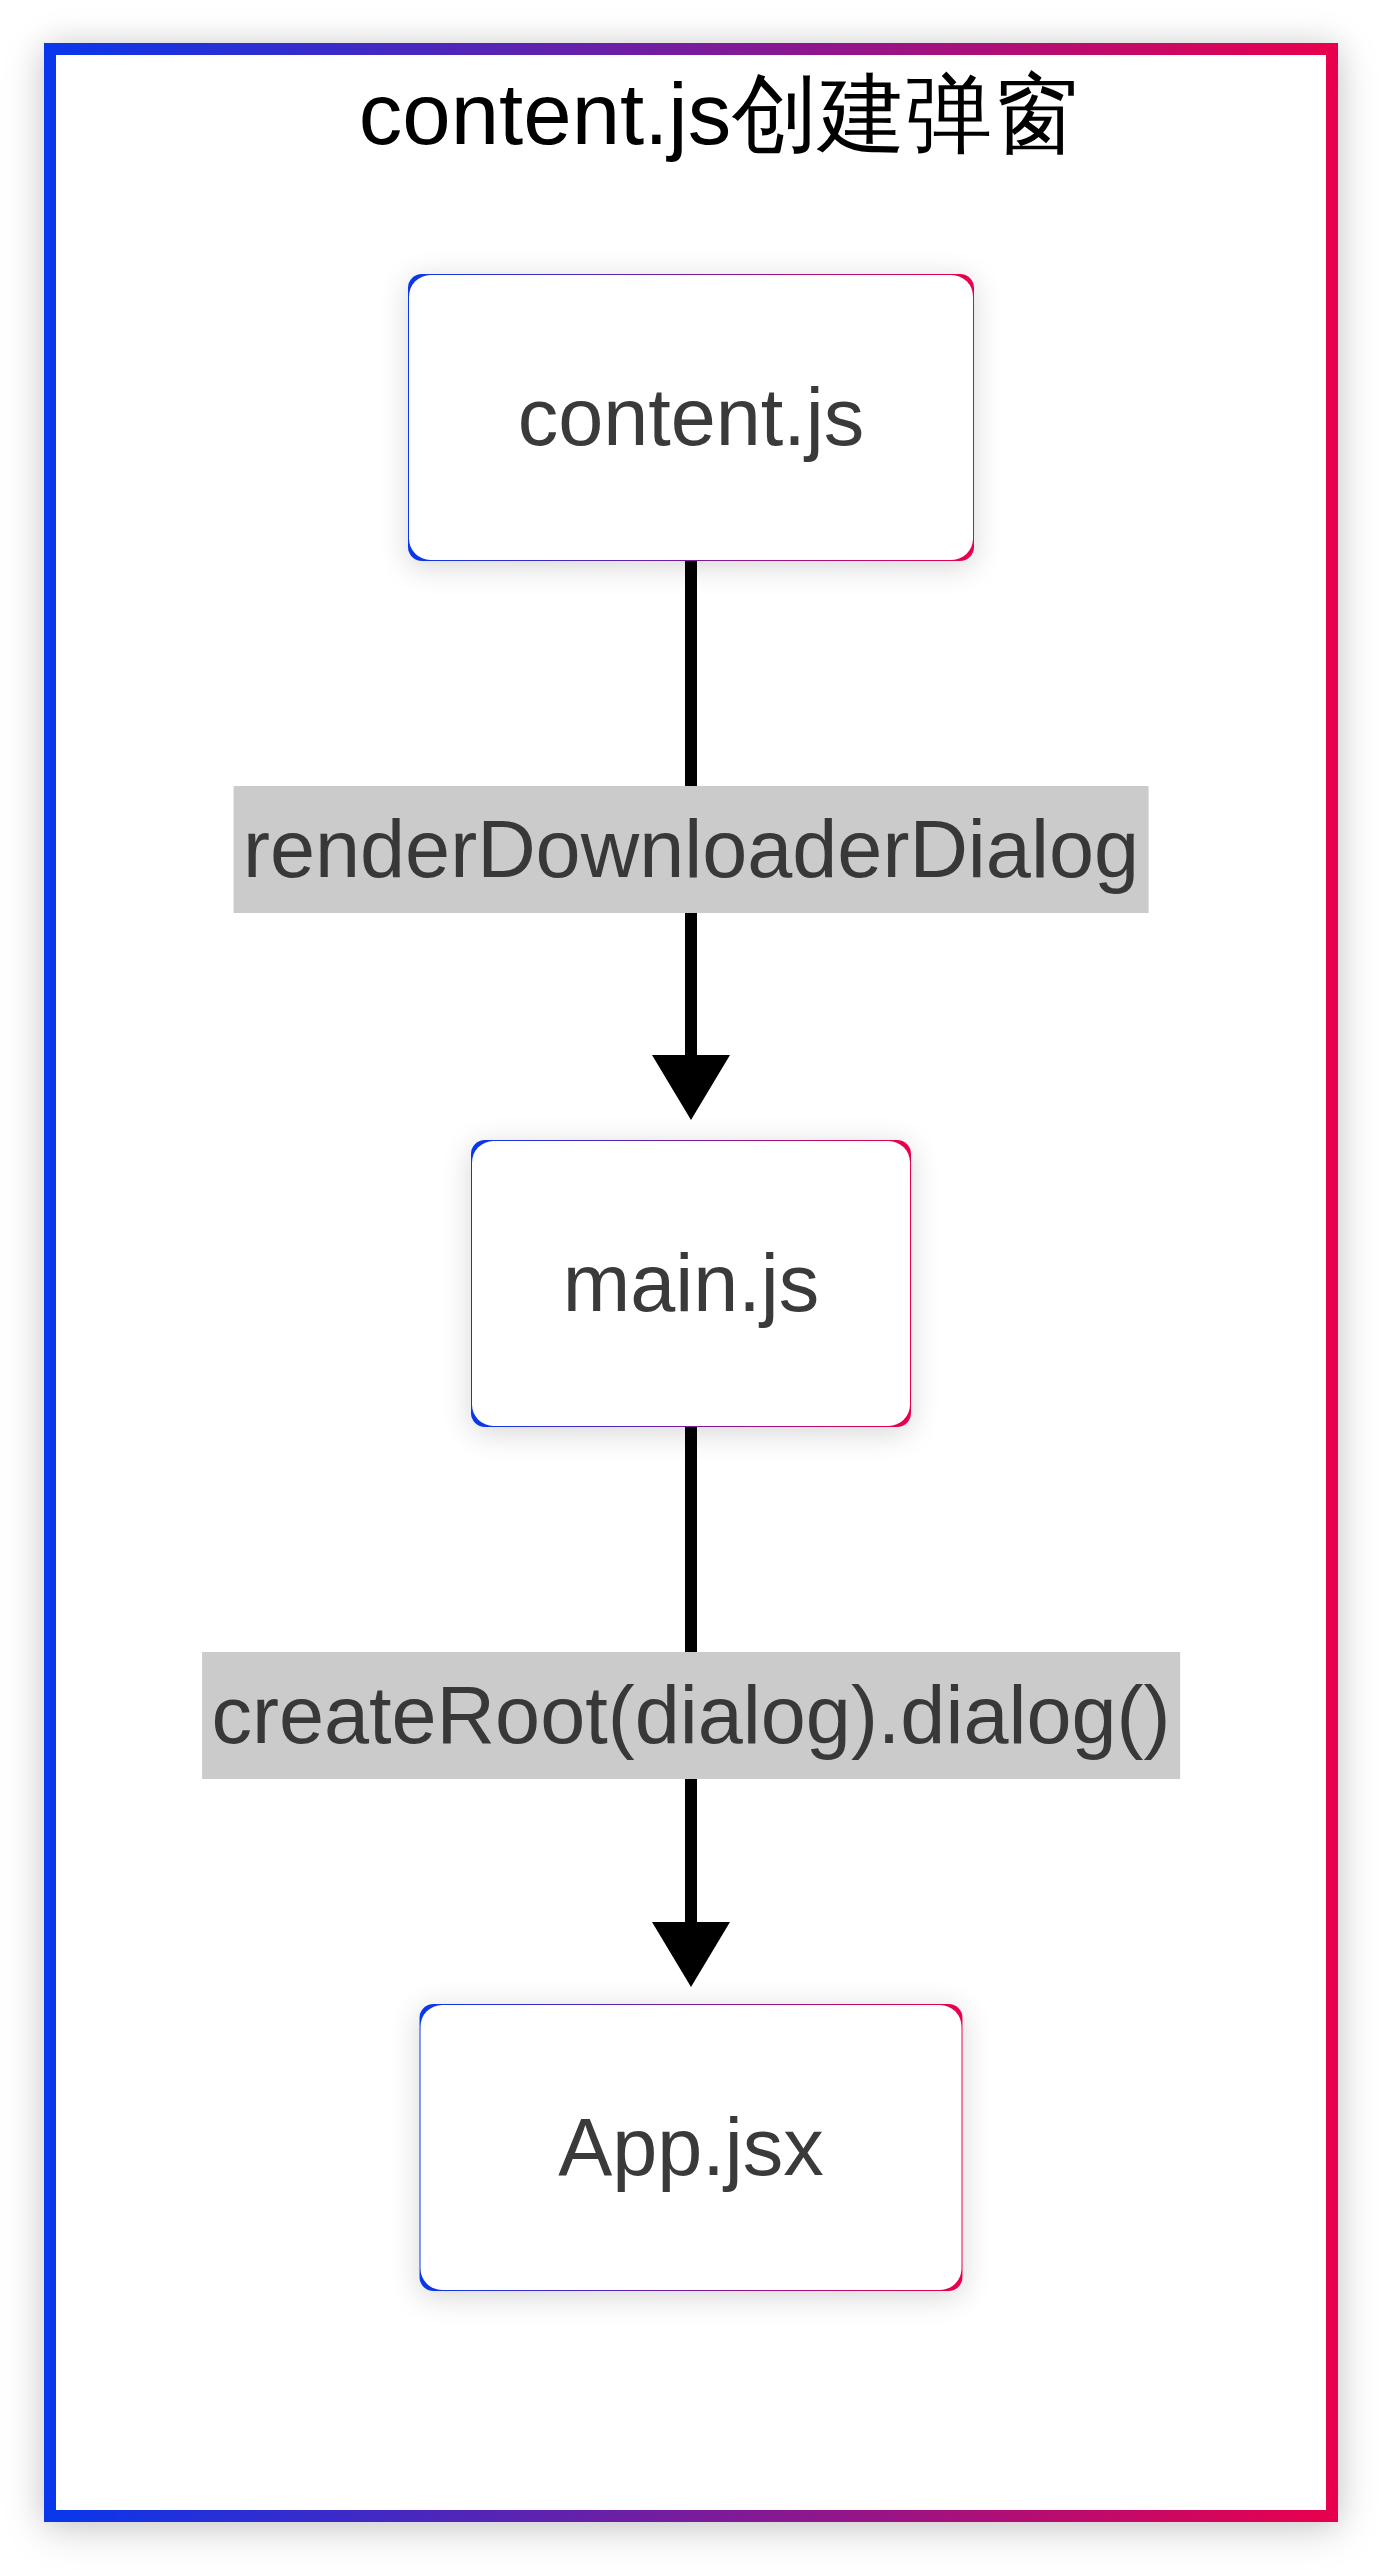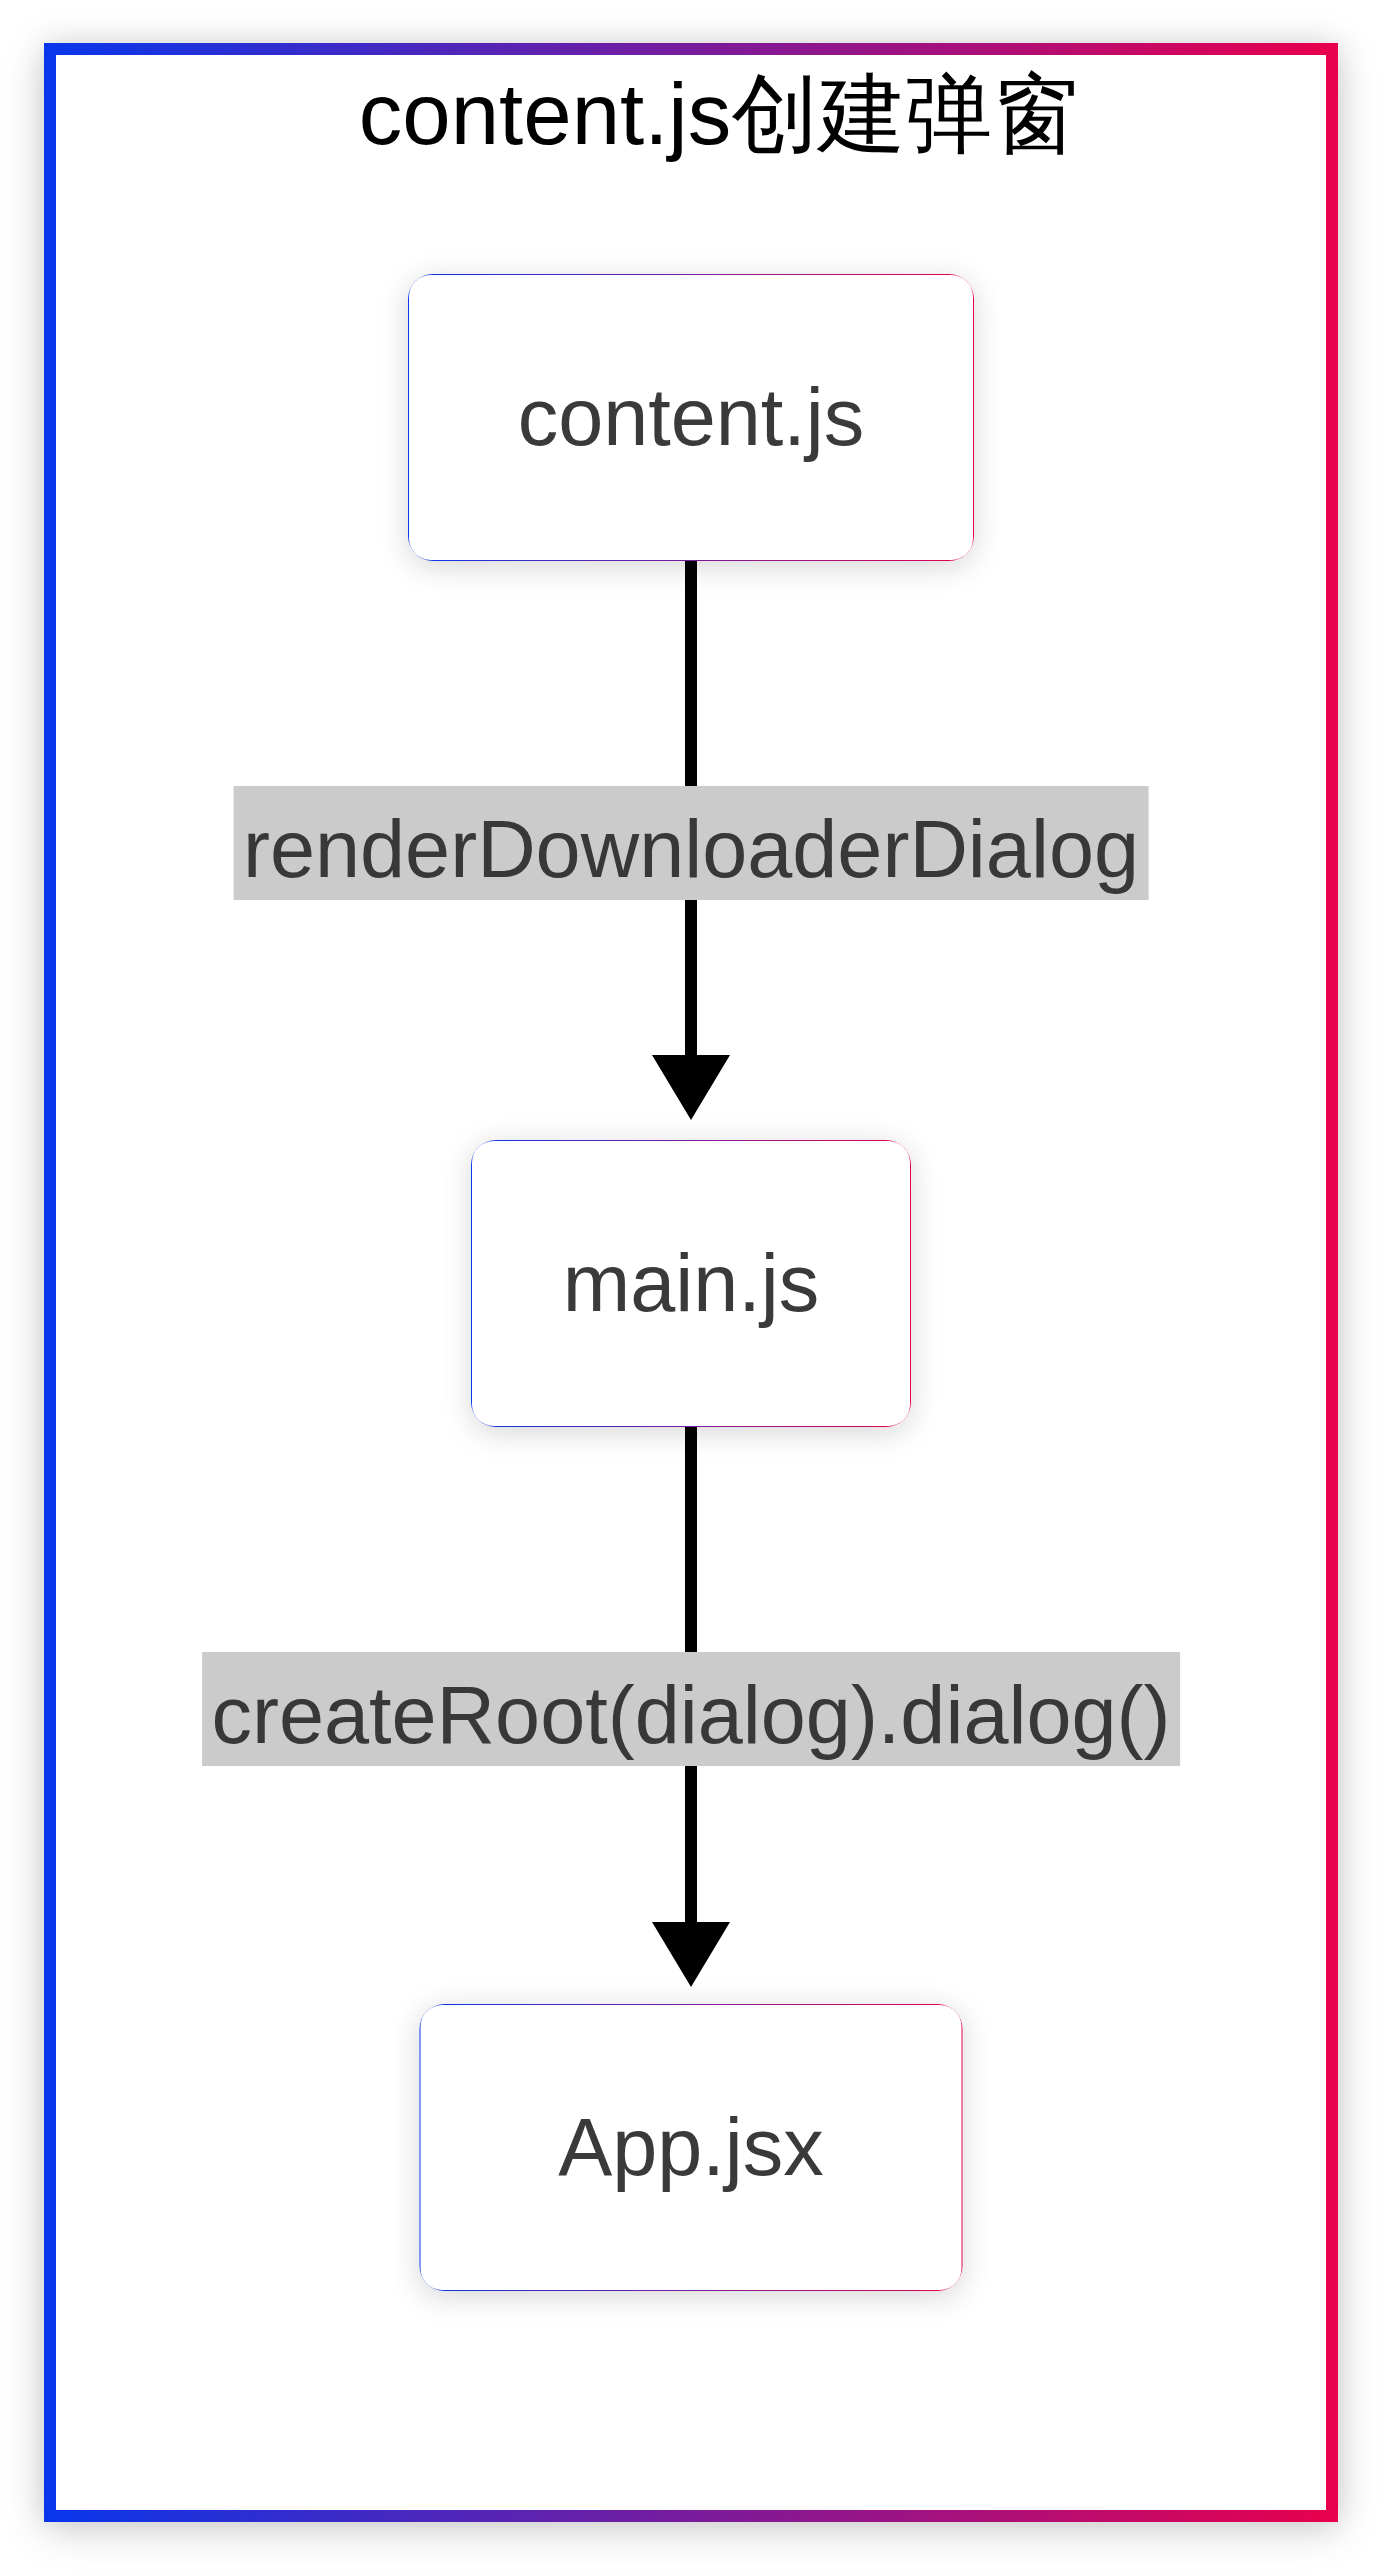--- a/index.html
+++ b/index.html
@@ -29,21 +29,21 @@
     font-size:87px;line-height:1.15;
     color:var(--title-text,#000);
     white-space:nowrap;
     margin-left:28px;
   }
   
   .gbox{
     position:absolute;left:50%;transform:translateX(-50%);
     box-sizing:border-box;
     padding:1px;
-    border-radius:25px;
+    border-radius:14px;
     background:linear-gradient(90deg,var(--grad-start,#0837EC),var(--grad-end,#E9004D));
     box-shadow:0 5.4px 30px rgba(0,0,0,.16);
   }
   .gbox-inner{
     width:100%;height:100%;
     background:#ffffff;
     border-radius:21.5px;
     display:flex;align-items:center;justify-content:center;
     font-size:81px;color:var(--node-text,#3A3A3A);
     white-space:nowrap;
@@ -65,21 +65,21 @@
     border-right:39px solid transparent;
     border-top:65px solid var(--arrow,#000);
   }
   .head1{top:1000px;}
   .head2{top:1867px;}
   
   .edge-label{
     position:absolute;left:50%;transform:translateX(-50%);
     background:var(--label-bg,#CBCBCB);
     color:var(--label-text,#383838);
-    font-size:81px;line-height:127px;height:114px;
+    font-size:81px;line-height:127px;height:127px;
     padding:0 9.4px;
     white-space:nowrap;
     z-index:2;
   }
   .label1{top:731px;}
   .label2{top:1597px;}
 </style>
 </head>
 <body style="--grad-start: #0837EC; --grad-end: #E9004D; --label-bg: #CBCBCB; --label-text: #383838; --node-text: #3A3A3A; --arrow: #000000; --title-text: #000000;">
 

